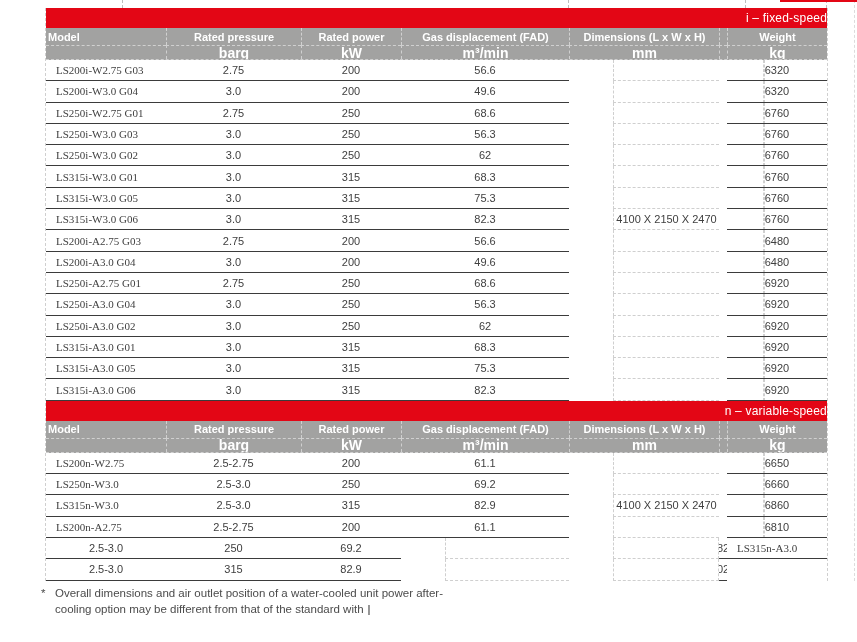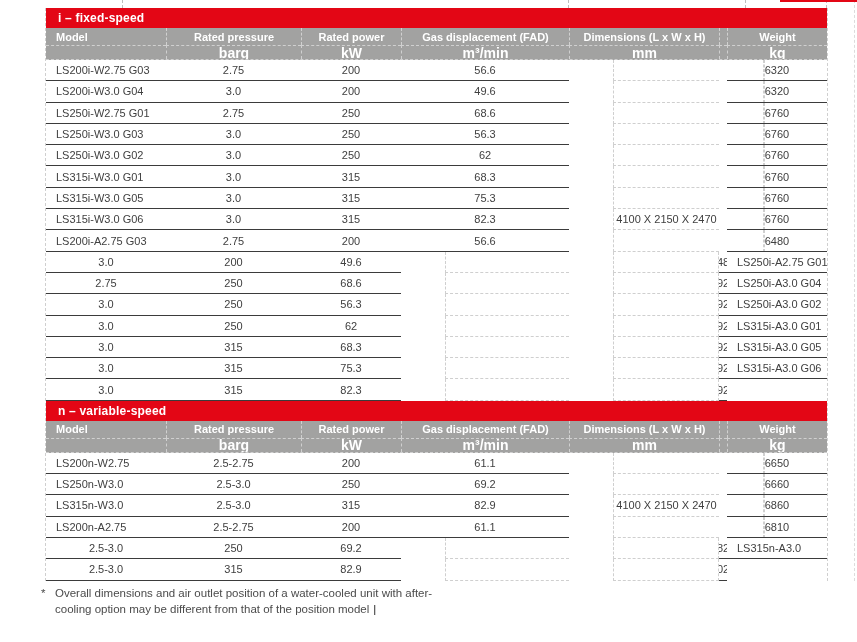--- a/index.html
+++ b/index.html
@@ -10,37 +10,37 @@
   
   .gv{position:absolute;top:0;height:8px;width:0;border-left:1px dashed #bdbdbd;}
   .gv-right{position:absolute;top:0;left:854px;height:581px;width:0;border-left:1px dashed #dcdcdc;}
   .red-strip{position:absolute;top:0;left:780px;width:77px;height:2px;background:#e30615;}
 
   .doc-table{
     position:absolute;left:45px;top:8px;width:781px;
     border-left:1px dashed #cfcfcf;border-right:1px dashed #cfcfcf;
   }
   .section-bar{
-    height:20px;background:#e30615;color:#ffffff;font-weight:bold;font-size:12px;
-    line-height:20px;padding-left:12px;letter-spacing:.2px;
+    height:20px;background:#e30615;color:#ffffff;font-weight:normal;font-size:12px;
+    line-height:20px;padding-left:12px;letter-spacing:.2px;text-align:right;
   }
   .grid{display:grid;grid-template-columns:120px 135px 100px 168px 150px 8px 100px;}
   .header{background:#a2a2a1;border-bottom:1px dashed #cfcfcf;}
   .hcell{
     box-sizing:border-box;height:17px;display:flex;align-items:center;justify-content:center;
     color:#ffffff;font-weight:bold;font-size:11px;border-left:1px dashed rgba(255,255,255,.5);
     white-space:nowrap;overflow:hidden;
   }
-  .hcell.h-model{justify-content:flex-start;padding-left:10px;border-left:none;}
+  .hcell.h-model{justify-content:flex-start;padding-left:2px;border-left:none;}
   .hcell.u{height:14px;font-size:14px;border-top:1px dashed rgba(255,255,255,.5);}
   .cell{
     box-sizing:border-box;height:21.3px;display:flex;align-items:center;justify-content:center;
     font-size:11px;color:#404040;border-bottom:1px solid #3b3b3b;white-space:nowrap;overflow:hidden;
   }
-  .cell.c-model{justify-content:flex-start;padding-left:10px;}
+  .cell.c-model{justify-content:flex-start;padding-left:10px;font-family:Liberation Serif, serif;}
   .cell.c-dims,.cell.c-gap{border-bottom:1px dashed #cfcfcf;margin-left:44px;}
   .cell.c-dims{border-left:1px dashed #cfcfcf;}
   .cell.c-gap{border-left:1px dashed #cfcfcf;border-right:1px dashed #cfcfcf;}
 
   .footnote{position:absolute;left:41px;top:586px;display:flex;font-size:11.5px;color:#4b4b4b;line-height:15.5px;}
   .fmark{width:14px;flex:none;}
   .cursor{margin-left:4px;color:#1a1a1a;}
 </style>
 </head>
 <body>
@@ -129,20 +129,21 @@
         <div class="cell c-dims">4100 X 2150 X 2470</div>
         <div class="cell c-gap"></div>
         <div class="cell c-weight">6760</div>
         <div class="cell c-model">LS200i-A2.75 G03</div>
         <div class="cell c-pressure">2.75</div>
         <div class="cell c-power">200</div>
         <div class="cell c-fad">56.6</div>
         <div class="cell c-dims"></div>
         <div class="cell c-gap"></div>
         <div class="cell c-weight">6480</div>
+        <div class="cell c-model">LS200i-A3.0 G04</div>
         <div class="cell c-pressure">3.0</div>
         <div class="cell c-power">200</div>
         <div class="cell c-fad">49.6</div>
         <div class="cell c-dims"></div>
         <div class="cell c-gap"></div>
         <div class="cell c-weight">6480</div>
         <div class="cell c-model">LS250i-A2.75 G01</div>
         <div class="cell c-pressure">2.75</div>
         <div class="cell c-power">250</div>
         <div class="cell c-fad">68.6</div>
@@ -243,18 +244,18 @@
         <div class="cell c-fad">82.9</div>
         <div class="cell c-dims"></div>
         <div class="cell c-gap"></div>
         <div class="cell c-weight">7020</div>
       </div>
     </div>
 
   <div class="footnote">
     <span class="fmark">*</span>
     <span class="ftext">
-      <span>Overall dimensions and air outlet position of a water-cooled unit with after-</span><br>
-      <span>cooling option may be different from that of the position model</span><span class="cursor">|</span>
+      <span>Overall dimensions and air outlet position of a water-cooled unit power after-</span><br>
+      <span>cooling option may be different from that of the standard with</span><span class="cursor">|</span>
     </span>
   </div>
 
 </div>
 
 </body></html>

